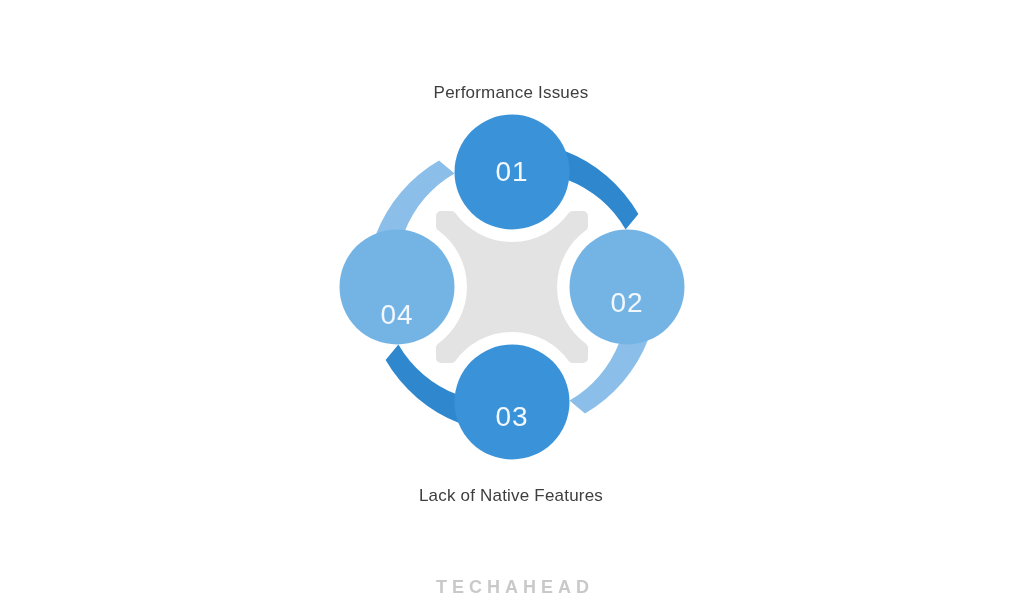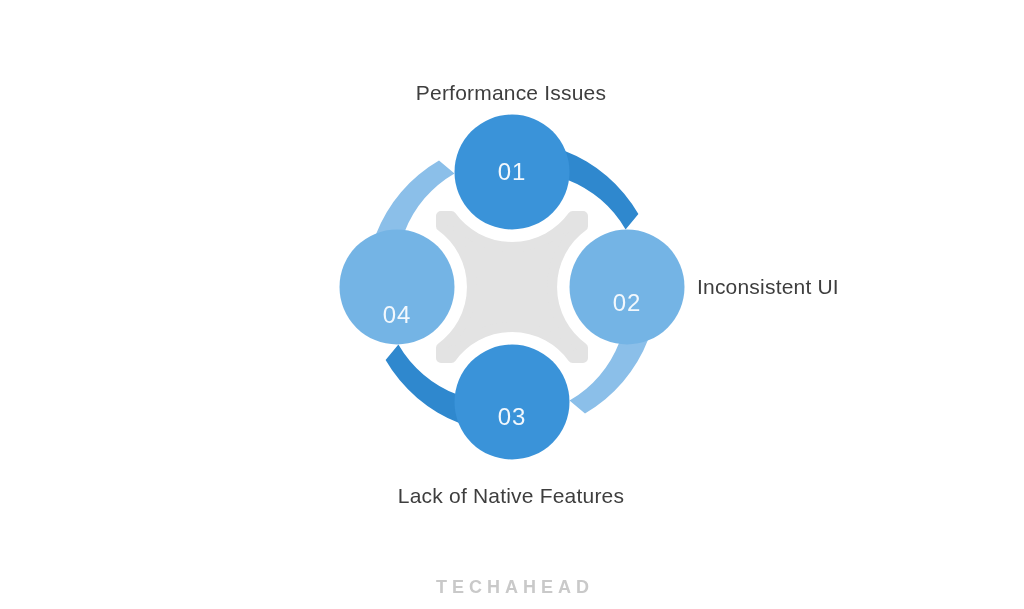--- a/index.html
+++ b/index.html
@@ -2,29 +2,29 @@
 <html><head>
 <meta charset="utf-8">
 <style>
   html,body { margin:0; padding:0; background:#ffffff; }
   .stage {
     position:relative; width:1024px; height:609px; background:#ffffff;
     font-family:"Liberation Sans", sans-serif; overflow:hidden;
   }
   .stage svg { position:absolute; left:0; top:0; }
   .node-label {
-    position:absolute; font-size:21px; color:#3e3e3e; white-space:nowrap;
+    position:absolute; font-size:17px; color:#3e3e3e; white-space:nowrap;
     letter-spacing:0.2px;
   }
   .node-label.center-h { transform:translate(-50%,-50%); }
   .node-label.left-anchor { transform:translate(0,-50%); }
   .node-label.right-anchor { transform:translate(-100%,-50%); }
   .node-number {
     position:absolute; transform:translate(-50%,-50%);
-    font-size:24px; color:#f2f8fd; letter-spacing:1px; white-space:nowrap;
+    font-size:28px; color:#f2f8fd; letter-spacing:1px; white-space:nowrap;
   }
   .brand {
     position:absolute; left:515px; top:587px; transform:translate(-50%,-50%);
     font-size:18px; font-weight:700; letter-spacing:5px; color:#c9c9c9;
     white-space:nowrap;
   }
   .center-shape { stroke:#e3e3e3; stroke-width:10; stroke-linejoin:round; }
 </style>
 </head>
 <body>
@@ -52,18 +52,17 @@
     <circle cx="512" cy="402" r="57.5" fill="#3a93d9"></circle>
     <circle cx="397" cy="287" r="57.5" fill="#74b4e5"></circle>
   </svg>
 
   <div class="node-number" style="left:512px; top:172px;">01</div>
   <div class="node-number" style="left:627px; top:303px;">02</div>
   <div class="node-number" style="left:512px; top:382px;margin-top:35px;">03</div>
   <div class="node-number" style="left:397px; top:287px;margin-top:28px;">04</div>
 
   <div class="node-label center-h" style="left:511px; top:93px;">Performance Issues</div>
-  <div class="node-label left-anchor" style="left:697px; top:287px;">Inconsistent UI</div>
   <div class="node-label center-h" style="left:511px; top:481px;margin-top:15px;">Lack of Native Features</div>
 
   <div class="brand">TECHAHEAD</div>
 
 </div>
 
 </body></html>

